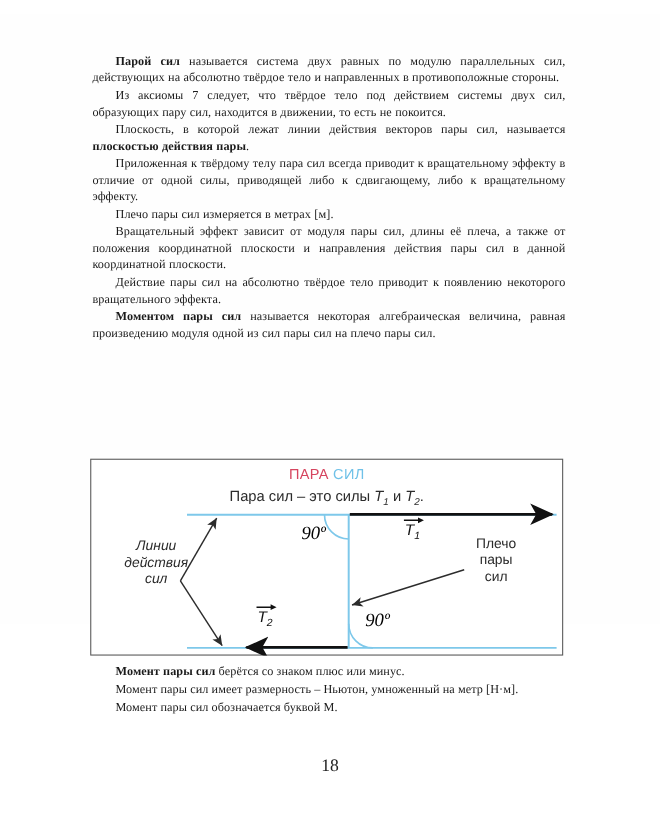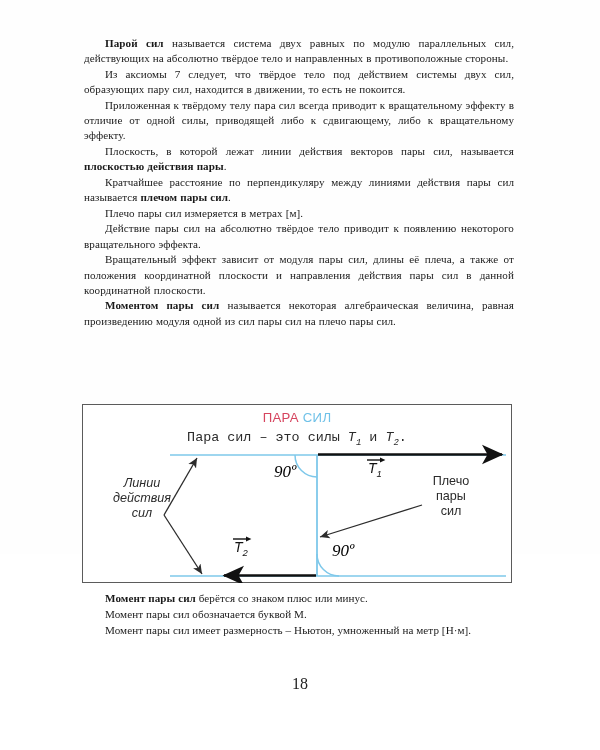--- a/index.html
+++ b/index.html
@@ -11,21 +11,21 @@
     width: 600px;
     height: 750px;
     position: relative;
     font-family: "Liberation Serif", "DejaVu Serif", serif;
     color: #1a1a1a;
     overflow: hidden;
   }
 
   .page {
     position: absolute;
-    left: 0; top: 0;
+    left: 0; top: 13px;
     width: 600px; height: 554px;
     background: #fefefe;
   }
 
   .content {
     position: absolute;
     left: 84px;
     top: 36px;
     width: 430px;
   }
@@ -76,21 +76,21 @@
   }
   .fig-title .w1 { color: #d6455f; }
   .fig-title .w2 { color: #6fc1e8; }
 
   .fig-sub {
     position: absolute;
     top: 26px;
     left: 0;
     width: 100%;
     text-align: center;
-    font-family: Liberation Mono, monospace;
+    font-family: Liberation Sans, sans-serif;
     font-size: 13.4px;
     color: #2b2b2b;
   }
   .fig-sub i { font-style: italic; }
   .fig-sub sub { font-size: 9px; font-style: italic; }
 
   .fig-label {
     position: absolute;
     font-family: "Liberation Sans", "DejaVu Sans", sans-serif;
     font-size: 12.6px;
@@ -159,31 +159,30 @@
 </head>
 <body>
 
 <div class="page">
 
   <div class="content">
     <p class="body-text"><b>Парой сил</b><span> называется система двух равных по модулю параллельных сил, действующих на абсолютно твёрдое тело и направленных в противоположные стороны.</span></p>
 
     <p class="body-text"><span>Из аксиомы 7 следует, что твёрдое тело под действием системы двух сил, образующих пару сил, находится в движении, то есть не покоится.</span></p>
 
+    <p class="body-text"><span>Плоскость, в которой лежат линии действия векторов пары сил, называется </span><b>плоскостью действия пары</b><span>.</span></p>
+
     <p class="body-text"><span>Приложенная к твёрдому телу пара сил всегда приводит к вращательному эффекту в отличие от одной силы, приводящей либо к сдвигающему, либо к вращательному эффекту.</span></p>
 
-    <p class="body-text"><span>Плоскость, в которой лежат линии действия векторов пары сил, называется </span><b>плоскостью действия пары</b><span>.</span></p>
-
-    <p class="body-text"><span>Кратчайшее расстояние по перпендикуляру между линиями действия пары сил называется </span><b>плечом пары сил</b><span>.</span></p>
 
     <p class="body-text"><span>Плечо пары сил измеряется в метрах [м].</span></p>
 
+    <p class="body-text"><span>Вращательный эффект зависит от модуля пары сил, длины её плеча, а также от положения координатной плоскости и направления действия пары сил в данной координатной плоскости.</span></p>
+
     <p class="body-text"><span>Действие пары сил на абсолютно твёрдое тело приводит к появлению некоторого вращательного эффекта.</span></p>
-
-    <p class="body-text"><span>Вращательный эффект зависит от модуля пары сил, длины её плеча, а также от положения координатной плоскости и направления действия пары сил в данной координатной плоскости.</span></p>
 
 
     <p class="body-text"><b>Моментом пары сил</b><span> называется некоторая алгебраическая величина, равная произведению модуля одной из сил пары сил на плечо пары сил.</span></p>
   </div>
 
   <div class="figure-wrap">
     <div class="figure-box"></div>
 
     <svg class="fig-svg" viewBox="0 0 430 179">
       <defs>
@@ -239,19 +238,19 @@
       <svg class="vec-bar" viewBox="0 0 19 7">
         <line x1="0" y1="4" x2="15.5" y2="4" stroke="#111" stroke-width="1.4"></line>
         <path d="M13,1.4 L18.4,4 L13,6.6 Z" fill="#111"></path>
       </svg>
       <span>T</span><sub>2</sub>
     </div>
   </div>
 
   <div class="content-bottom">
     <p class="tail-text"><b>Момент пары сил</b><span> берётся со знаком плюс или минус.</span></p>
+    <p class="tail-text"><span>Момент пары сил имеет размерность – Ньютон, умноженный на метр [Н·м].</span></p>
     <p class="tail-text"><span>Момент пары сил обозначается буквой М.</span></p>
-    <p class="tail-text"><span>Момент пары сил имеет размерность – Ньютон, умноженный на метр [Н·м].</span></p>
   </div>
 
   <div class="page-number">18</div>
 
 </div>
 
 </body></html>

